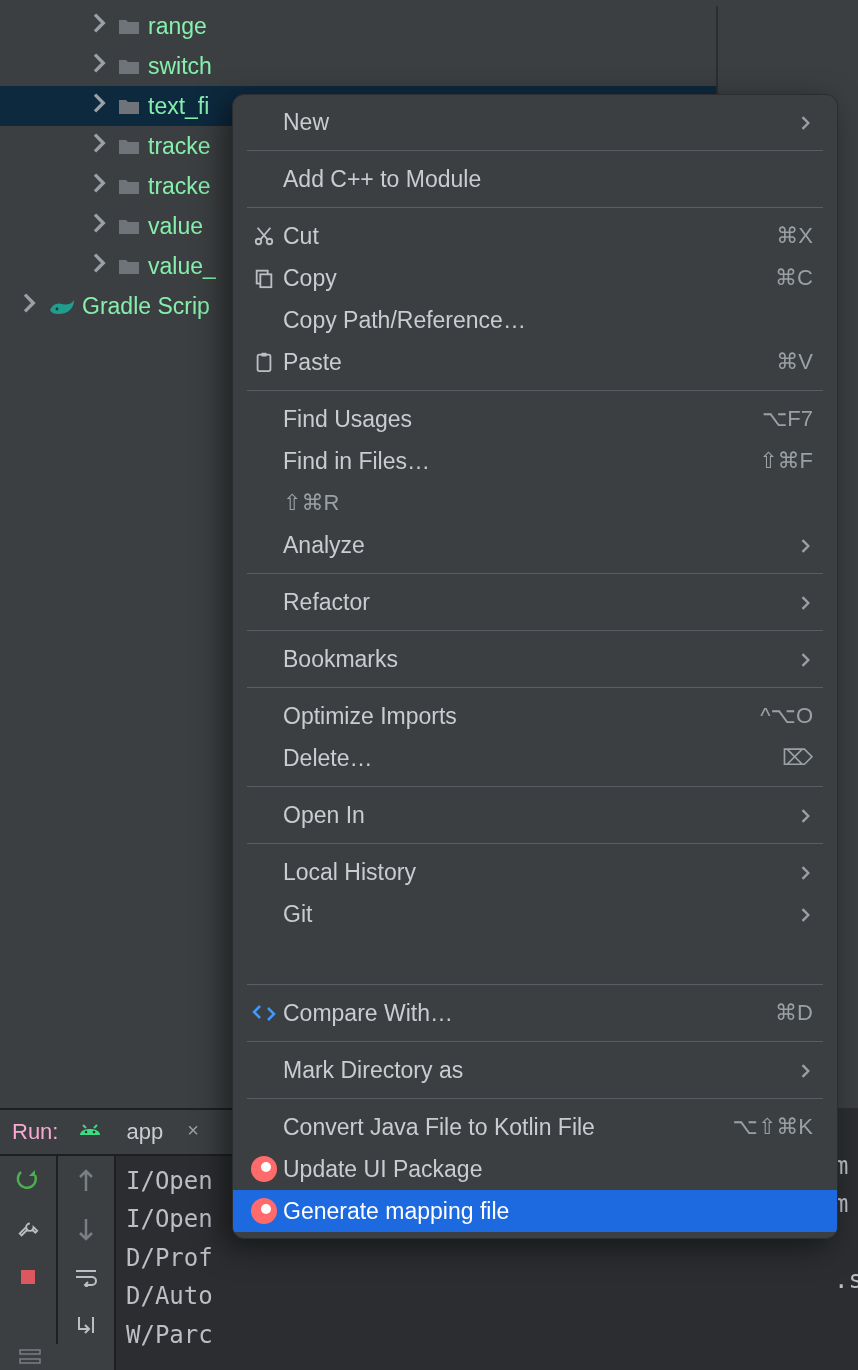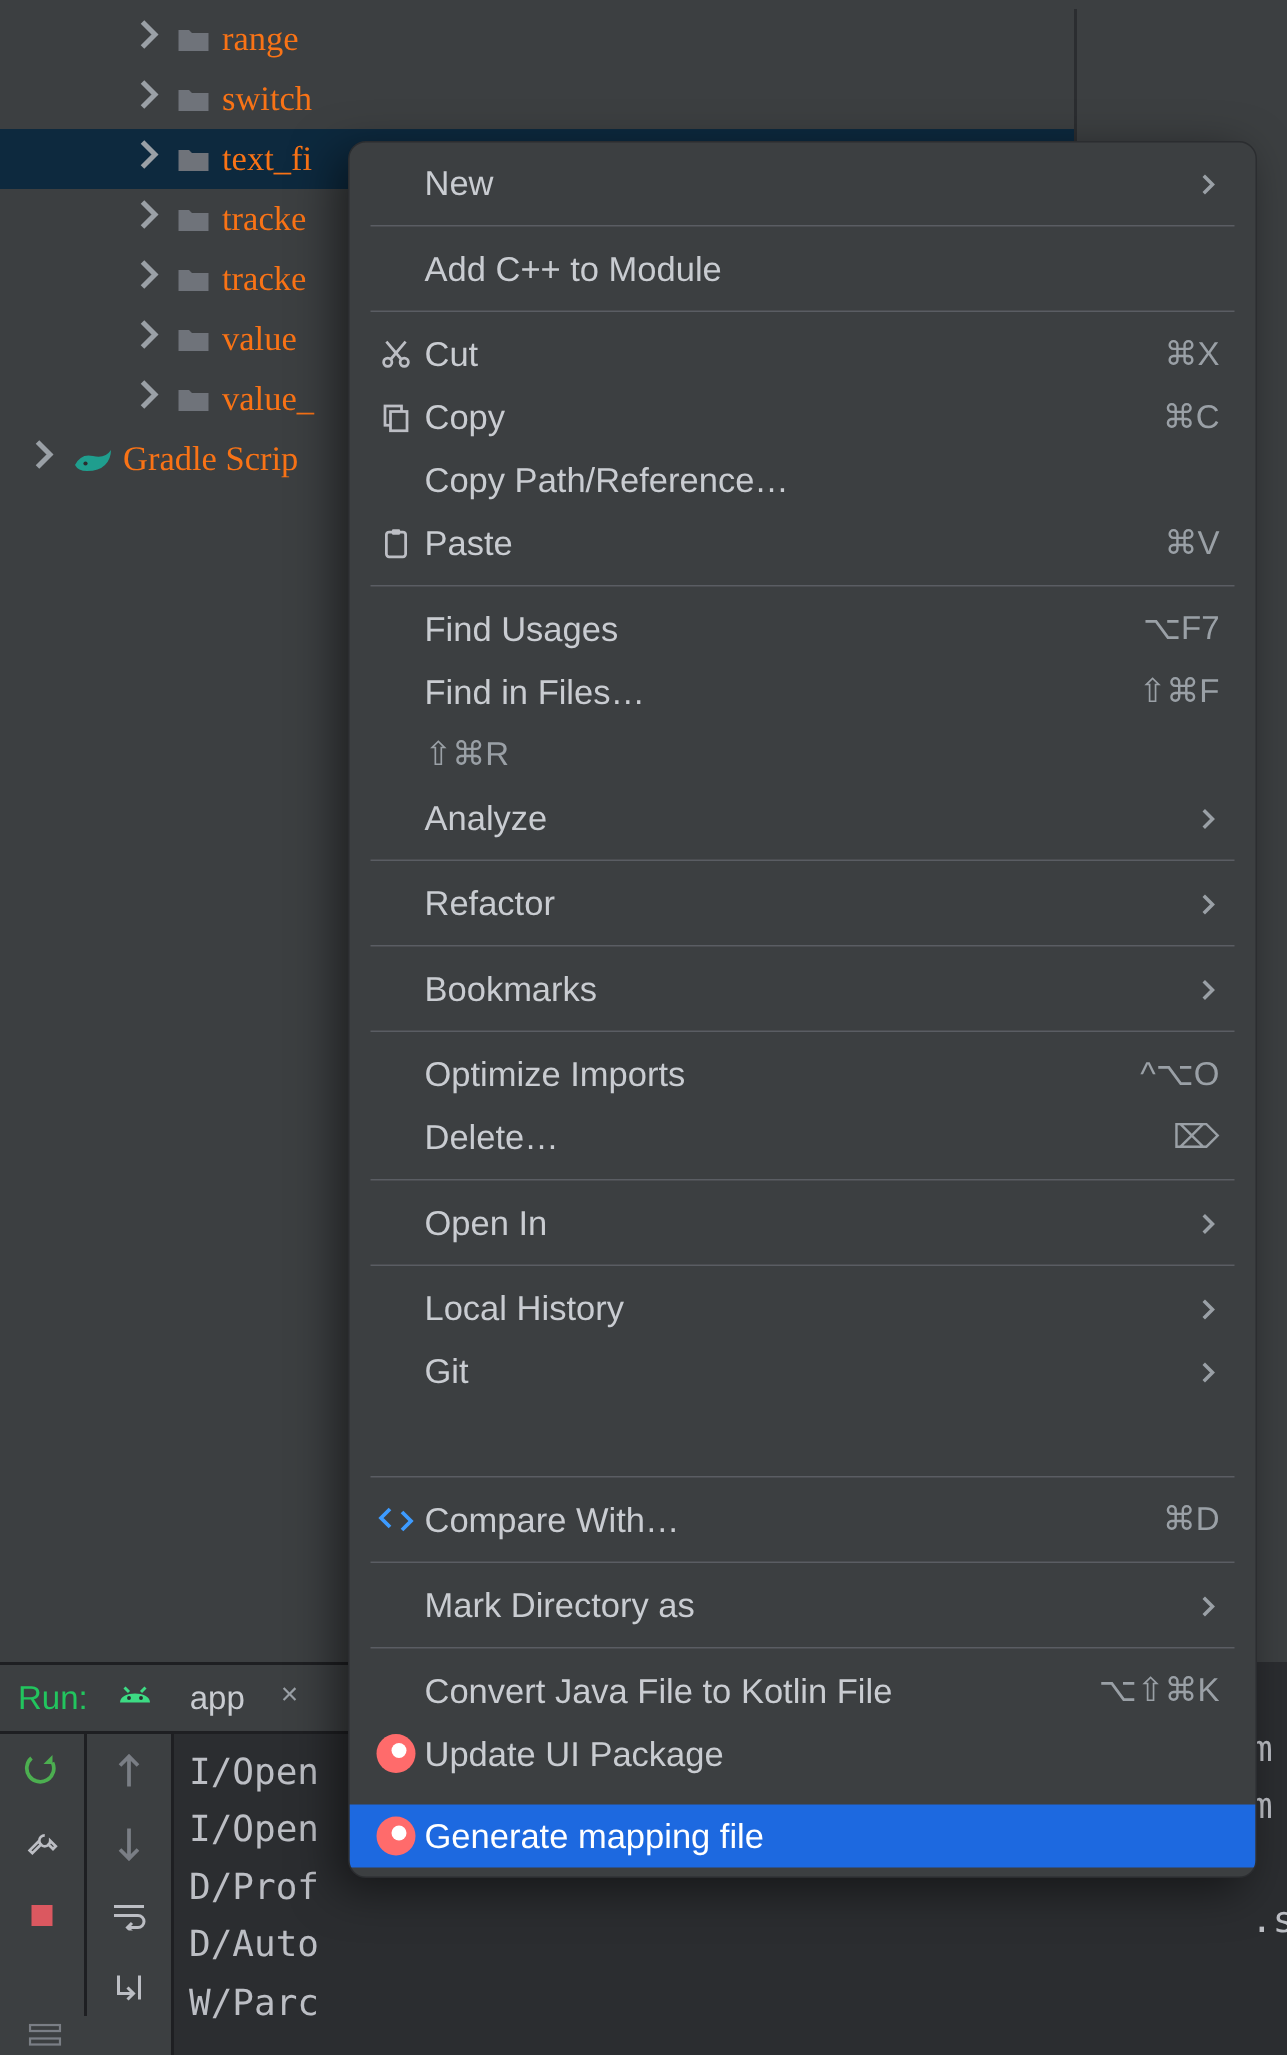--- a/index.html
+++ b/index.html
@@ -67,44 +67,43 @@
   }
   .folder-icon svg { display: block; }
 
   .gradle-icon {
     width: 26px;
     height: 20px;
     display: inline-block;
   }
 
   .tree-label {
-    color: #f97316;
+    color: #86efac;
     font-size: 23px;
-    font-family: Liberation Serif, serif;
   }
 
   
   .bottom-panel {
     height: 262px;
     background: #2b2d30;
     border-top: 2px solid #1e1f22;
     display: flex;
     flex-direction: column;
   }
   .run-tabs {
     height: 46px;
     display: flex;
     align-items: center;
     background: #3c3f41;
     padding-left: 12px;
     gap: 10px;
     border-bottom: 2px solid #1e1f22;
   }
   .run-label {
-    color: #22c55e;
+    color: #f9a8d4;
     font-size: 22px;
     margin-right: 10px;
   }
   .app-tab {
     display: flex;
     align-items: flex-start;
     gap: 24px;
     font-size: 22px;
     color: #c9ccd1;
   }
@@ -175,21 +174,20 @@
     height: 42px;
     padding: 0 24px 0 18px;
     gap: 6px;
     color: #c9ccd1;
     font-size: 23px;
     white-space: nowrap;
   }
   .menu-item.highlighted {
     background: #1d69e0;
     color: #ffffff;
-    margin-top: 13px;
   }
   .menu-sep {
     height: 1px;
     background: #5a5d63;
     margin: 7px 14px;
   }
   .menu-icon {
     width: 26px;
     height: 26px;
     display: inline-flex;

